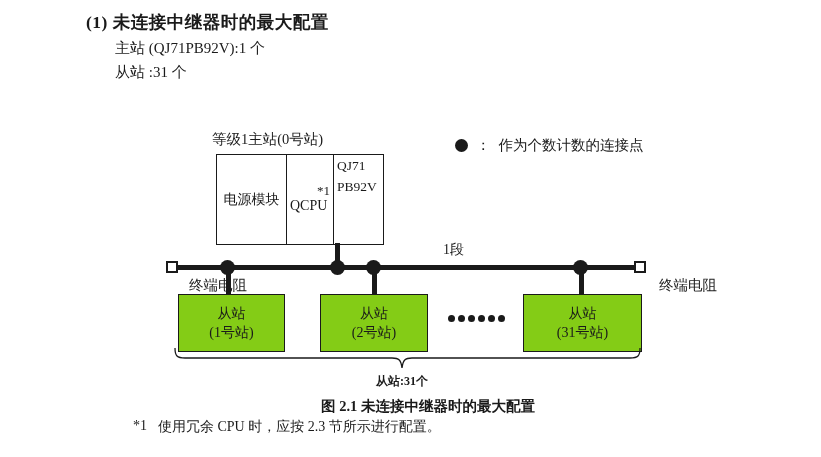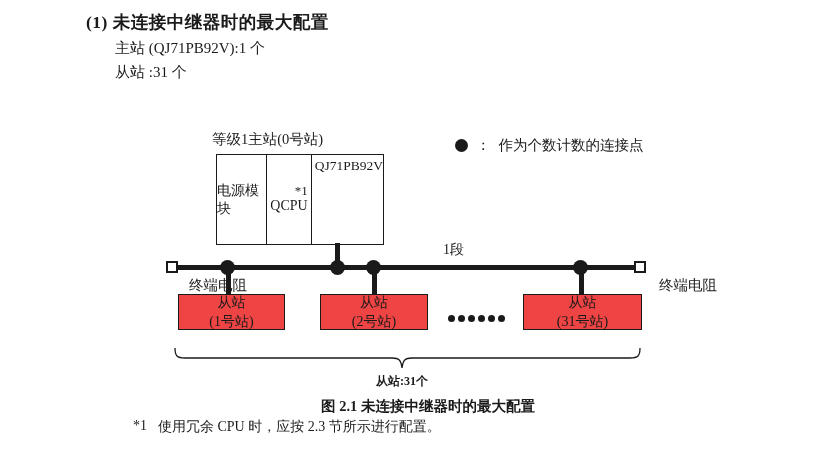--- a/index.html
+++ b/index.html
@@ -19,21 +19,21 @@
   .master-box {
     left:195px; top:154px; width:168px; height:91px;
     border:1.5px solid #1a1a1a; box-sizing:border-box;
     display:flex; background:#fff;margin-left:21px;
   }
   .cell { box-sizing:border-box; display:flex; align-items:center; justify-content:center; font-size:14px; }
   .cell-power { width:70px; border-right:1.5px solid #1a1a1a; }
   .cell-cpu   { width:47px; border-right:1.5px solid #1a1a1a; flex-direction:column; justify-content:center; padding:0 3px; }
   .cell-cpu .cpu-note { align-self:flex-end; font-size:13px; line-height:12px; margin-bottom:1px; }
   .cell-cpu .cpu-name { align-self:flex-start; font-size:14px; }
-  .cell-net   { flex:1; flex-direction:row; align-items:flex-start; justify-content:flex-start; padding-left:3px; font-size:13.5px; line-height:21px; }
+  .cell-net   { flex:1; flex-direction:column; align-items:flex-start; justify-content:flex-start; padding-left:3px; font-size:13.5px; line-height:21px; }
 
   
   .legend { left:455px; top:136px; display:flex; align-items:center; gap:8px; font-size:14.5px; white-space:nowrap; }
   .legend-dot { width:13px; height:13px; border-radius:50%; background:#1a1a1a; }
 
   
   .segment-label { left:443px; top:241px; font-size:14px; white-space:nowrap; }
   .bus-line { left:177px; top:265px; width:459px; height:4.5px; background:#1a1a1a; }
   .terminator { width:12px; height:12px; border:2px solid #1a1a1a; background:#fff; box-sizing:border-box; top:261px; }
   .terminator.left  { left:166px; }
@@ -49,21 +49,21 @@
   .vline.slave2  { left:372px; top:267px; height:28px; }
   .vline.slave31 { left:579px; top:267px; height:28px; }
   .cpoint { width:15px; height:15px; border-radius:50%; background:#1a1a1a; top:260px; }
   .cpoint.p1 { left:220px; }
   .cpoint.p2 { left:330px; }
   .cpoint.p3 { left:366px; }
   .cpoint.p4 { left:573px; }
 
   
   .slave-box {
-    top:294px; height:36px; border:1.5px solid #1a1a1a; box-sizing:border-box; background:#ef4444;
+    top:294px; height:58px; border:1.5px solid #1a1a1a; box-sizing:border-box; background:#84cc16;
     display:flex; flex-direction:column; align-items:center; justify-content:center;
     font-size:14px; line-height:19px; text-align:center;
   }
   .slave-box.s1  { left:178px; width:107px; }
   .slave-box.s2  { left:320px; width:108px; }
   .slave-box.s31 { left:523px; width:119px; }
 
   
   .ellipsis { left:448px; top:315px; display:flex; gap:3px; }
   .ellipsis .dot { width:7px; height:7px; border-radius:50%; background:#1a1a1a; }

